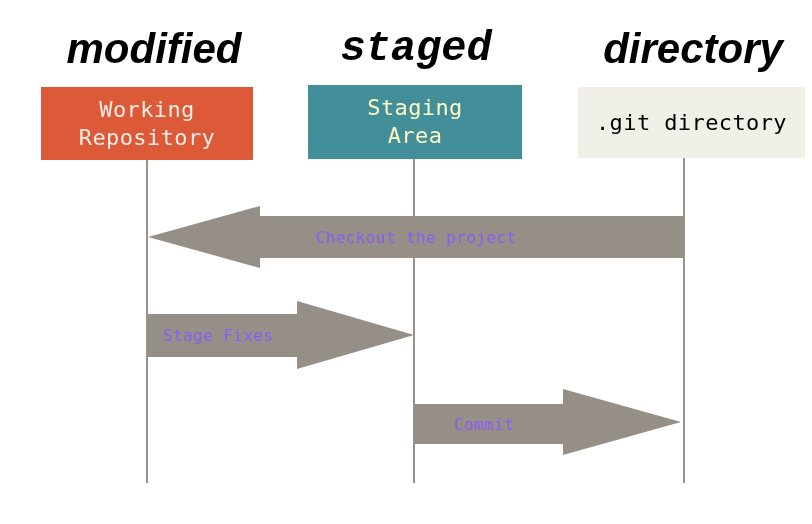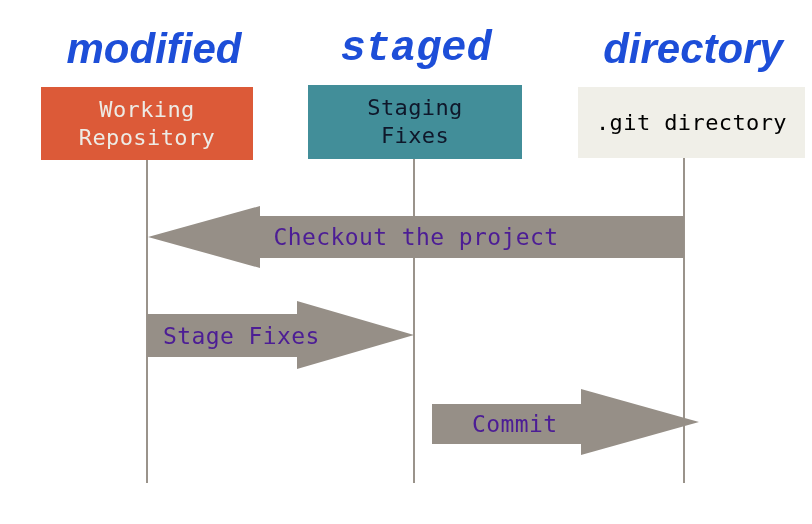--- a/index.html
+++ b/index.html
@@ -20,21 +20,21 @@
   .state-label {
     position: absolute;
     top: 26px;
     width: 240px;
     text-align: center;
     font-family: "Liberation Sans", sans-serif;
     font-style: italic;
     font-weight: 600;
     font-size: 42px;
     line-height: 46px;
-    color: #1d4ed8;
+    color: #000000;
     white-space: nowrap;
     z-index: 4;
   }
   .state-modified  { left: 34px; }
   .state-staged    { left: 296px; font-family: Liberation Mono, monospace; }
   .state-committed { left: 573px; }
 
   
   .box {
     position: absolute;
@@ -47,21 +47,21 @@
     letter-spacing: 0.4px;
     z-index: 3;
     text-align: center;
   }
   .box-working {
     left: 41px; top: 87px; width: 212px; height: 73px;
     background: #DC5A38; color: #EDEBE5;
   }
   .box-staging {
     left: 308px; top: 85px; width: 214px; height: 74px;
-    background: #428E99; color: #0f172a;
+    background: #428E99; color: #fef9c3;
   }
   .box-repo {
     left: 578px; top: 87px; width: 227px; height: 71px;
     background: #F0EFE8; color: #000000;
   }
 
   
   .vline {
     position: absolute;
     width: 2px;
@@ -69,22 +69,22 @@
     z-index: 1;
   }
   .vline-working { left: 146px; top: 160px; height: 323px; }
   .vline-staging { left: 413px; top: 159px; height: 324px; }
   .vline-repo    { left: 683px; top: 158px; height: 325px; }
 
   
   .arrow {
     position: absolute;
     z-index: 2;
-    color: #4c1d95;
-    font-size: 23px;
+    color: #8b5cf6;
+    font-size: 16px;
     letter-spacing: 0.4px;
     white-space: nowrap;
   }
   .arrow .shaft {
     position: absolute;
     background: #968F87;
   }
   .arrow .head {
     position: absolute;
     width: 0;
@@ -119,21 +119,21 @@
     border-top: 34px solid transparent;
     border-bottom: 34px solid transparent;
     border-left: 117px solid #968F87;
   }
   .arrow-stage .arrow-label {
     left: 16px; top: 13px; height: 43px;
     justify-content: flex-start;
   }
 
   
-  .arrow-commit { left: 432px; top: 389px; width: 267px; height: 66px; }
+  .arrow-commit { left: 414px; top: 389px; width: 267px; height: 66px; }
   .arrow-commit .shaft { left: 0; top: 15px; width: 149px; height: 40px; }
   .arrow-commit .head {
     left: 149px; top: 0;
     border-top: 33px solid transparent;
     border-bottom: 33px solid transparent;
     border-left: 118px solid #968F87;
   }
   .arrow-commit .arrow-label {
     left: 40px; top: 15px; height: 40px;
     justify-content: flex-start;
@@ -169,19 +169,19 @@
     <div class="head"></div>
     <div class="arrow-label">Commit</div>
   </div>
 
   <div class="box box-working">
     <span>Working</span>
     <span>Repository</span>
   </div>
   <div class="box box-staging">
     <span>Staging</span>
-    <span>Fixes</span>
+    <span>Area</span>
   </div>
   <div class="box box-repo">
     <span>.git directory</span>
   </div>
 
 </div>
 
 </body></html>

